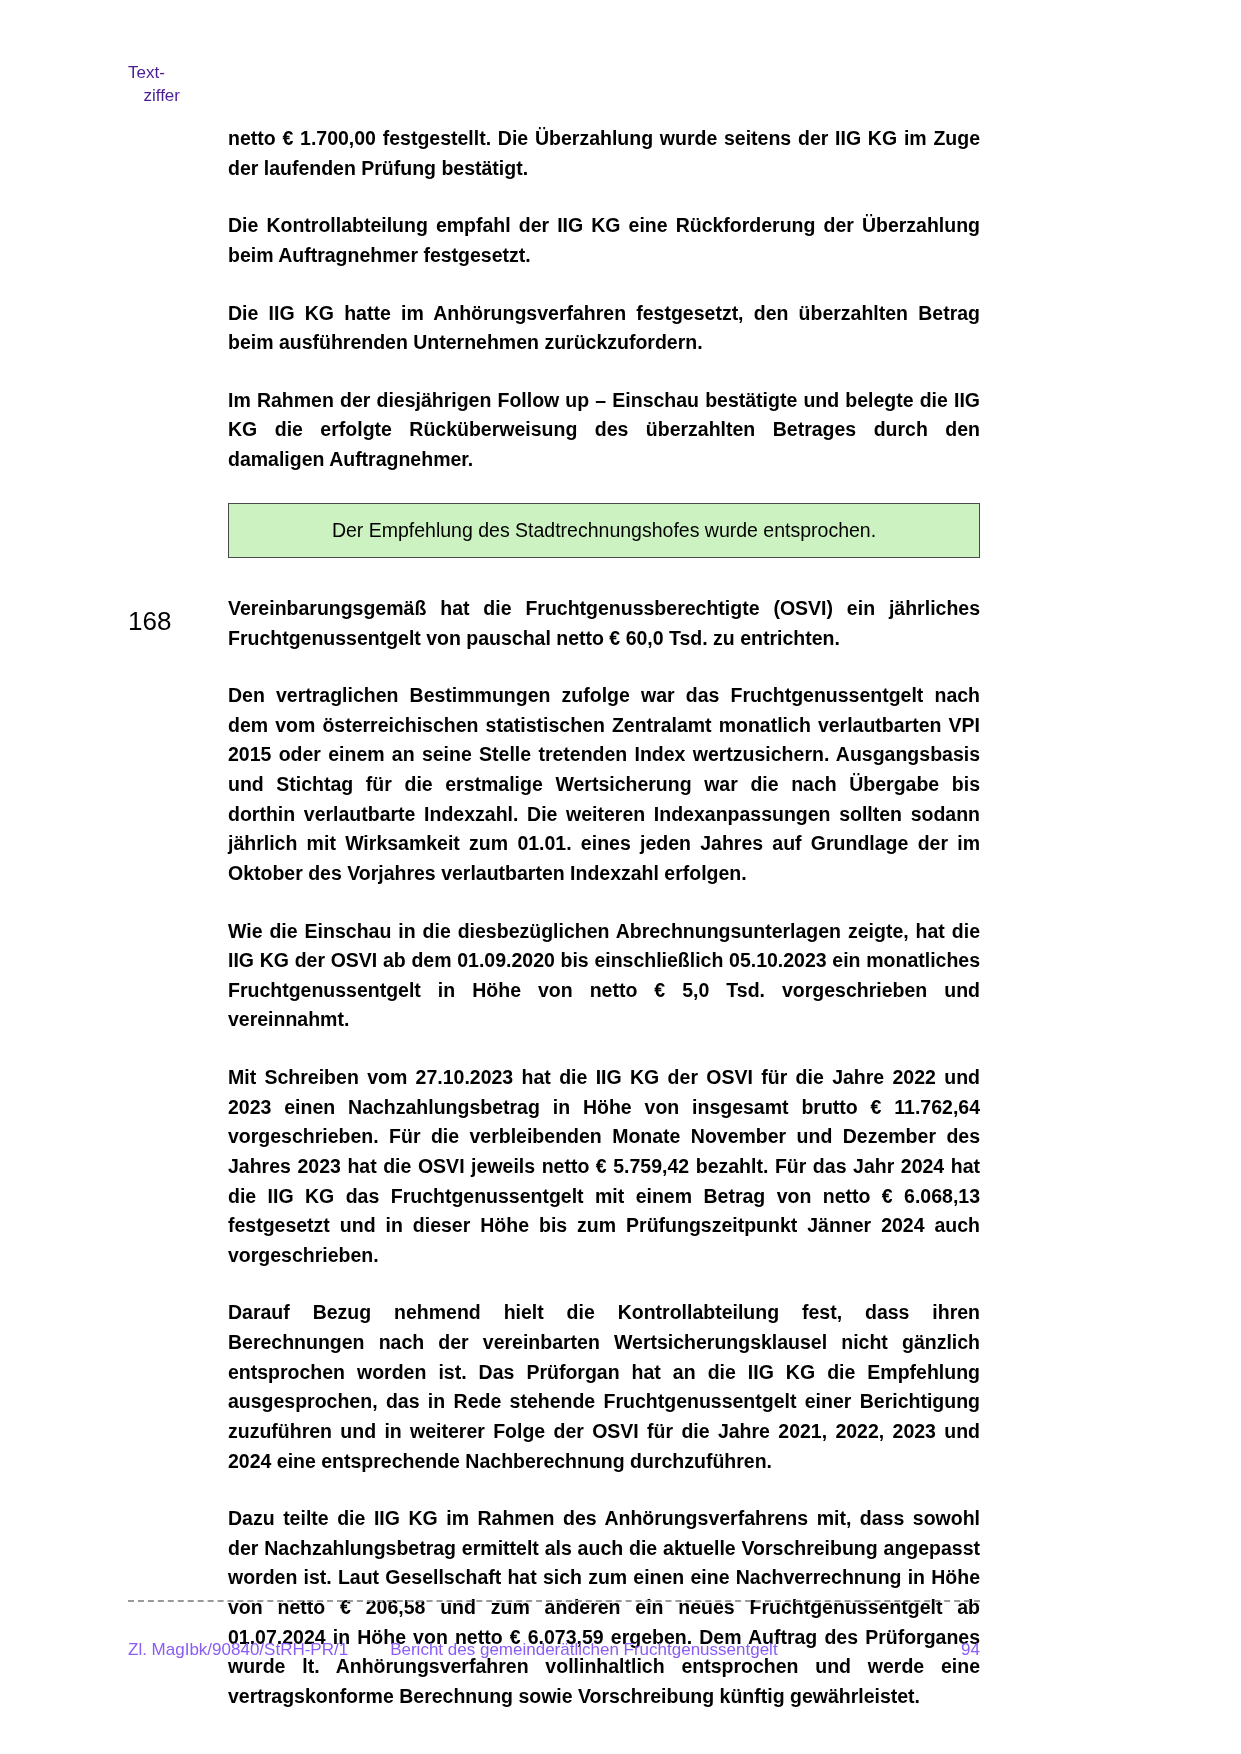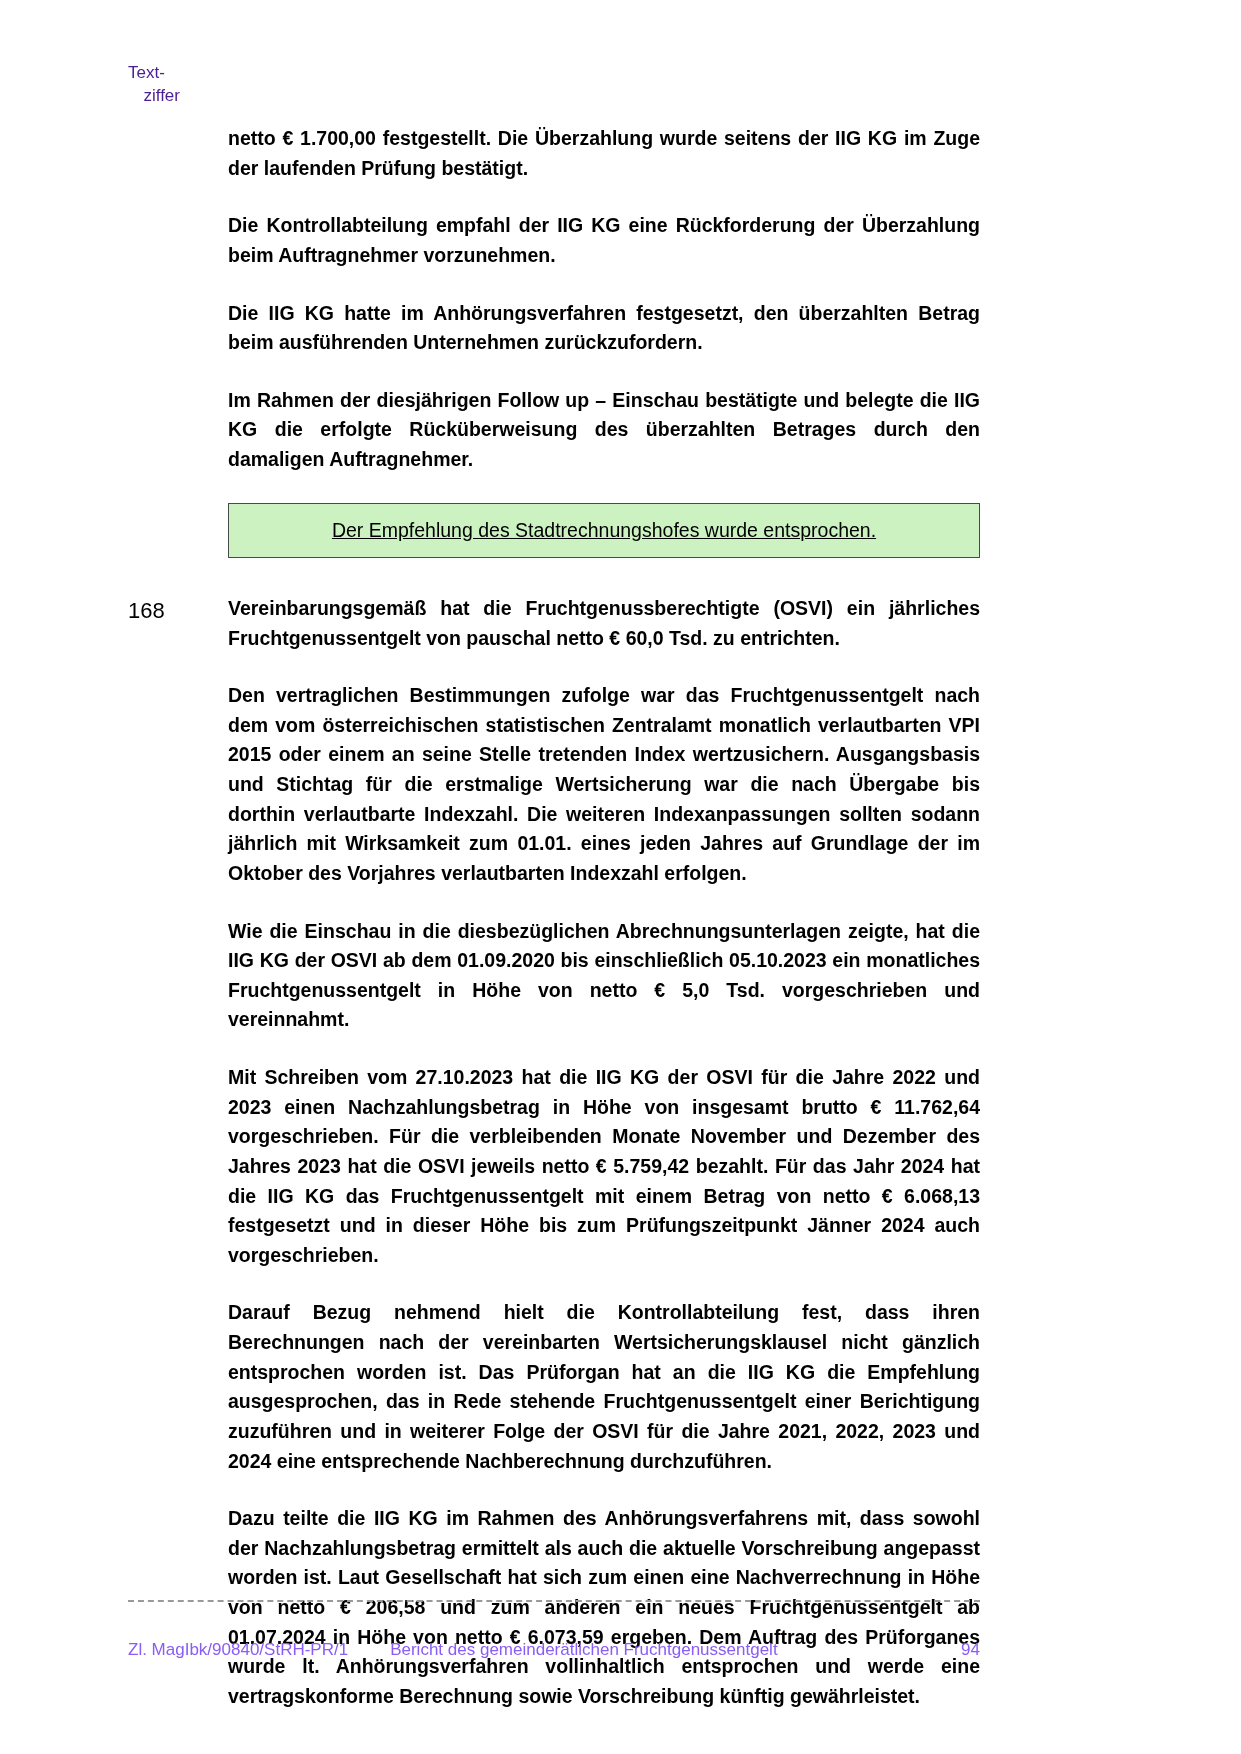--- a/index.html
+++ b/index.html
@@ -55,32 +55,31 @@
   }
   .callout {
     border: 1px solid #4a4a4a;
     background: #ccf2c2;
     padding: 13px 10px;
     text-align: center;
     font-size: 19.5px;
     line-height: 1.4;
     margin: 22px 0 34px 0;
     box-sizing: border-box;
-    text-decoration: underline;
   }
   .numbered-block {
     position: relative;
     margin-top: 36px;
   }
   .item-number {
     position: absolute;
     left: -100px;
-    top: 0;
+    top: 8px;
     width: 70px;
-    font-size: 22px;
+    font-size: 26px;
     line-height: 1.52;
     text-align: left;
   }
   .footer {
     position: absolute;
     left: 128px;
     top: 1600px;
     width: 852px;
   }
   .footer-rule {
@@ -113,21 +112,21 @@
 <div class="page">
 
   <div class="margin-label">
     <span>Text-</span>
     <span class="l2">ziffer</span>
   </div>
 
   <div class="content">
 
     <p class="para">netto € 1.700,00 festgestellt. Die Überzahlung wurde seitens der IIG KG im Zuge der laufenden Prüfung bestätigt.</p>
-    <p class="para">Die Kontrollabteilung empfahl der IIG KG eine Rückforderung der Überzahlung beim Auftragnehmer vorzunehmen.</p>
+    <p class="para">Die Kontrollabteilung empfahl der IIG KG eine Rückforderung der Überzahlung beim Auftragnehmer festgesetzt.</p>
     <p class="para">Die IIG KG hatte im Anhörungsverfahren festgesetzt, den überzahlten Betrag beim ausführenden Unternehmen zurückzufordern.</p>
     <p class="para">Im Rahmen der diesjährigen Follow up – Einschau bestätigte und belegte die IIG KG die erfolgte Rücküberweisung des überzahlten Betrages durch den damaligen Auftragnehmer.</p>
 
     <div class="callout">Der Empfehlung des Stadtrechnungshofes wurde entsprochen.</div>
 
     <div class="numbered-block">
       <div class="item-number">168</div>
       <p class="para">Vereinbarungsgemäß hat die Fruchtgenussberechtigte (OSVI) ein jährliches Fruchtgenussentgelt von pauschal netto € 60,0 Tsd. zu entrichten.</p>
       <p class="para">Den vertraglichen Bestimmungen zufolge war das Fruchtgenussentgelt nach dem vom österreichischen statistischen Zentralamt monatlich verlautbarten VPI 2015 oder einem an seine Stelle tretenden Index wertzusichern. Ausgangsbasis und Stichtag für die erstmalige Wertsicherung war die nach Übergabe bis dorthin verlautbarte Indexzahl. Die weiteren Indexanpassungen sollten sodann jährlich mit Wirksamkeit zum 01.01. eines jeden Jahres auf Grundlage der im Oktober des Vorjahres verlautbarten Indexzahl erfolgen.</p>
       <p class="para">Wie die Einschau in die diesbezüglichen Abrechnungsunterlagen zeigte, hat die IIG KG der OSVI ab dem 01.09.2020 bis einschließlich 05.10.2023 ein monatliches Fruchtgenussentgelt in Höhe von netto € 5,0 Tsd. vorgeschrieben und vereinnahmt.</p>

